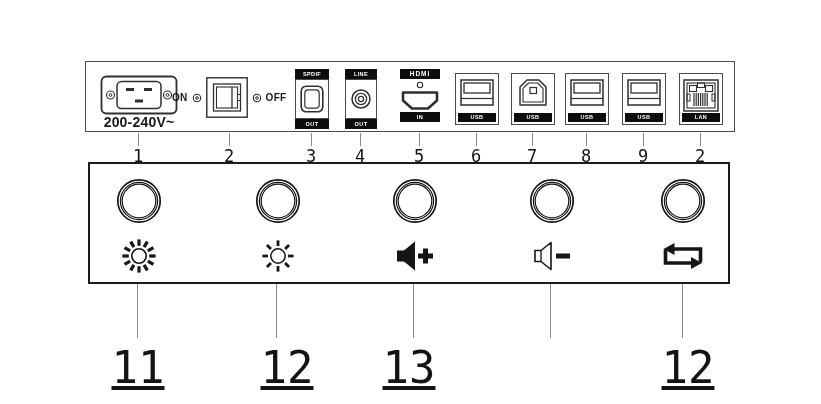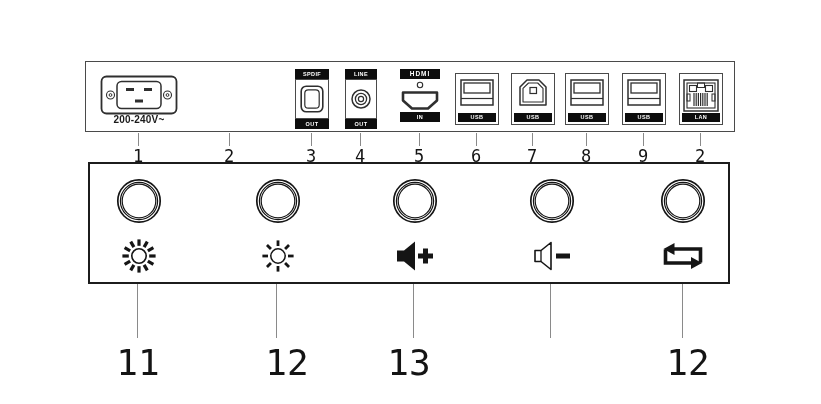--- a/index.html
+++ b/index.html
@@ -30,27 +30,27 @@
   }
   .portbox{
     position:absolute;border:1px solid #4a4a4a;background:#fff;
   }
   .portbox svg.conn{position:absolute;left:50%;transform:translateX(-50%);top:5px;}
   .portbox .bar.inner{left:2px;right:2px;bottom:2px;height:9px;line-height:9px;}
   
   .switch-group{display:flex;align-items:center;gap:4px;}
   .onoff{font-weight:bold;font-size:10px;letter-spacing:.3px;color:#1a1a1a;}
   
-  .pwr-label{font-weight:bold;font-size:10px;text-align:center;color:#1a1a1a;letter-spacing:.2px;}
+  .pwr-label{font-weight:bold;font-size:14px;text-align:center;color:#1a1a1a;letter-spacing:.2px;}
   
   .leader{position:absolute;width:1px;background:#8a8a8a;}
   .num{position:absolute;width:34px;text-align:center;font-family:"DejaVu Sans Mono",monospace;
        font-size:17px;color:#141414;}
   .num-lg{position:absolute;width:70px;text-align:center;font-family:"DejaVu Sans Mono",monospace;
-       font-size:36px;color:#141414;}
+       font-size:44px;color:#141414;text-decoration:underline;}
   svg{display:block;}
 </style>
 </head>
 <body>
 
 <div class="stage">
 
   <div class="abs top-panel">
 
     <svg class="abs" style="left:14px;top:13px;" width="78" height="42" viewBox="0 0 78 42">
@@ -59,20 +59,39 @@
       <circle cx="10.5" cy="20" r="4" fill="none" stroke="#2f2f2f" stroke-width="1.1"></circle>
       <circle cx="10.5" cy="20" r="1.4" fill="none" stroke="#2f2f2f" stroke-width="1"></circle>
       <circle cx="67.5" cy="20" r="4" fill="none" stroke="#2f2f2f" stroke-width="1.1"></circle>
       <circle cx="67.5" cy="20" r="1.4" fill="none" stroke="#2f2f2f" stroke-width="1"></circle>
       <rect x="26" y="13" width="8" height="3" fill="#2f2f2f"></rect>
       <rect x="44" y="13" width="8" height="3" fill="#2f2f2f"></rect>
       <rect x="35" y="24.5" width="8" height="3" fill="#2f2f2f"></rect>
     </svg>
     <div class="abs pwr-label" style="left:8px;top:52px;width:90px;">200-240V~</div>
 
+    <div class="abs switch-group" style="left:86px;top:15px;height:41px;">
+      <span class="onoff">ON</span>
+      <svg width="10" height="10" viewBox="0 0 10 10">
+        <circle cx="5" cy="5" r="3.7" fill="none" stroke="#2f2f2f" stroke-width="1.1"></circle>
+        <circle cx="5" cy="5" r="1.3" fill="none" stroke="#2f2f2f" stroke-width="1"></circle>
+      </svg>
+      <svg width="42" height="41" viewBox="0 0 42 41">
+        <rect x="0.8" y="0.8" width="40.4" height="39.4" fill="none" stroke="#2f2f2f" stroke-width="1.4"></rect>
+        <rect x="7.5" y="7" width="27" height="27" fill="none" stroke="#2f2f2f" stroke-width="1.3"></rect>
+        <rect x="10.5" y="10" width="21" height="21" fill="none" stroke="#2f2f2f" stroke-width="1.1"></rect>
+        <line x1="26" y1="10" x2="26" y2="31" stroke="#2f2f2f" stroke-width="1.3"></line>
+        <rect x="31.5" y="17.5" width="3" height="6" fill="none" stroke="#2f2f2f" stroke-width="1"></rect>
+      </svg>
+      <svg width="10" height="10" viewBox="0 0 10 10">
+        <circle cx="5" cy="5" r="3.7" fill="none" stroke="#2f2f2f" stroke-width="1.1"></circle>
+        <circle cx="5" cy="5" r="1.3" fill="none" stroke="#2f2f2f" stroke-width="1"></circle>
+      </svg>
+      <span class="onoff">OFF</span>
+    </div>
 
     <div class="module" style="left:209px;top:7px;width:34px;height:60px;">
       <div class="bar top">SPDIF</div>
       <div class="midbox">
         <svg width="24" height="28" viewBox="0 0 24 28">
           <rect x="1.2" y="1.2" width="21.6" height="25.6" rx="5" fill="none" stroke="#2f2f2f" stroke-width="1.6"></rect>
           <rect x="4.8" y="4.8" width="14.4" height="18.4" rx="3.5" fill="none" stroke="#2f2f2f" stroke-width="1.2"></rect>
         </svg>
       </div>
       <div class="bar bot">OUT</div>

